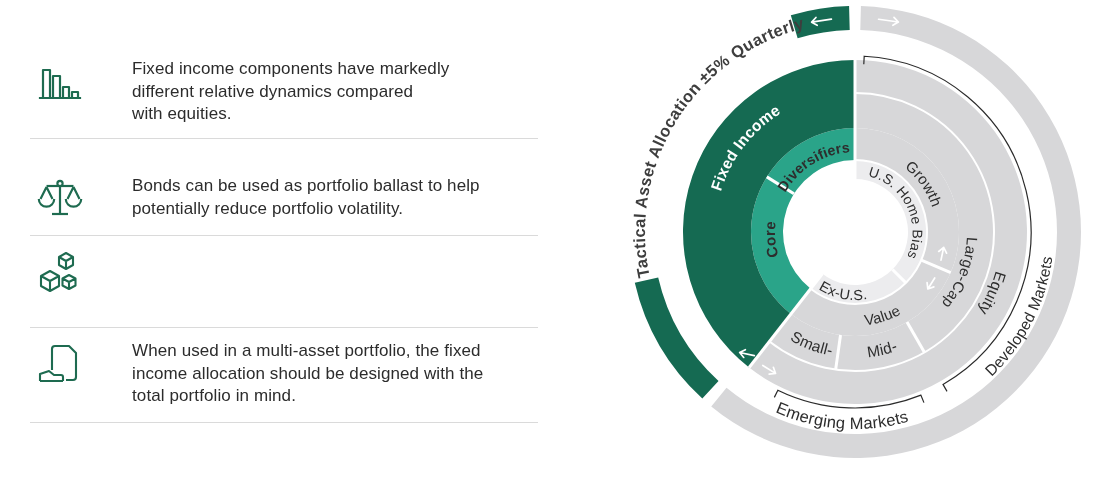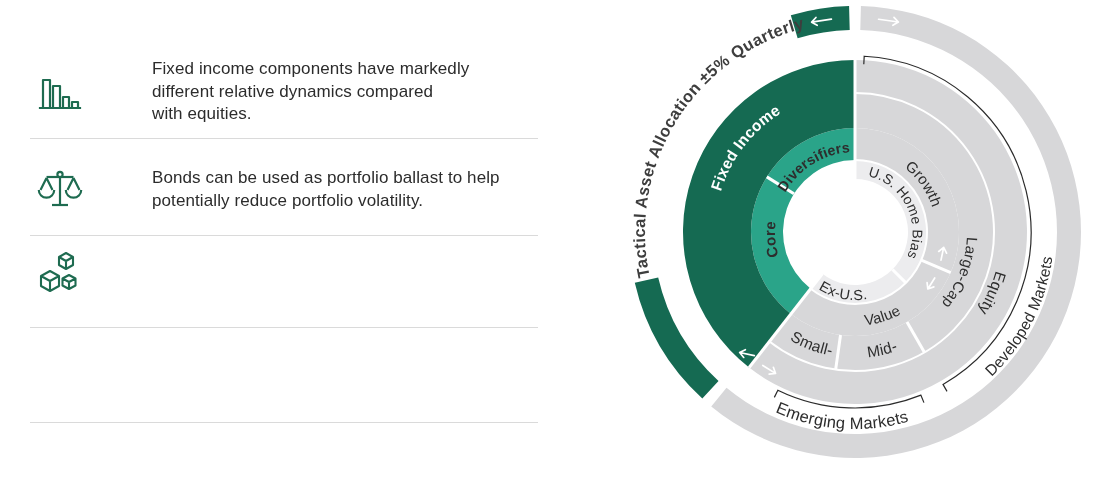--- a/index.html
+++ b/index.html
@@ -1,21 +1,21 @@
 <!DOCTYPE html>
 <html><head>
 <meta charset="utf-8">
 <style>
   html,body{margin:0;padding:0;background:#ffffff;}
   body{width:1100px;height:481px;position:relative;overflow:hidden;
        font-family:"Liberation Sans",sans-serif;}
 
   
   .left-panel{position:absolute;left:0;top:0;width:560px;height:481px;}
-  .kp-item{position:absolute;left:36px;display:flex;align-items:center;gap:68px;}
+  .kp-item{position:absolute;left:36px;display:flex;align-items:flex-start;gap:48px;}
   .kp-icon{width:48px;height:48px;flex:0 0 48px;}
   .kp-icon svg{width:48px;height:48px;display:block;}
   .kp-text{margin:0;width:418px;font-size:17px;line-height:1.33;color:#2c2c2c;
            white-space:pre-line;letter-spacing:.1px;}
   .kp-divider{position:absolute;left:30px;width:508px;height:1px;background:#dadada;}
 
   
   .right-panel{position:absolute;left:600px;top:0;width:500px;height:481px;}
   #wheel{display:block;}
   #wheel text{font-family:"Liberation Sans",sans-serif;}
@@ -34,21 +34,21 @@
         <path d="M36,40 V34 H42 V40"></path>
         <path d="M4,40 H44" stroke-linecap="square"></path>
       </svg>
     </span>
     <p class="kp-text">Fixed income components have markedly
 different relative dynamics compared
 with equities.</p>
   </div>
   <div class="kp-divider" style="top:138px"></div>
 
-  <div class="kp-item" style="top:166px">
+  <div class="kp-item" style="top:175px">
     <span class="kp-icon">
       <svg viewBox="0 0 48 48" fill="none" stroke="#1e6b50" stroke-width="2.2" stroke-linejoin="round">
         <path d="M10.5,11 H37.5"></path>
         <circle cx="24" cy="8.5" r="2.6"></circle>
         <path d="M24,11.5 V39"></path>
         <path d="M16,39 H32"></path>
         <path d="M10.5,12 L4.5,24 M10.5,12 L16.5,24"></path>
         <path d="M2.8,24 A7.7,7.7 0 0 0 18.2,24"></path>
         <path d="M37.5,12 L31.5,24 M37.5,12 L43.5,24"></path>
         <path d="M29.8,24 A7.7,7.7 0 0 0 45.2,24"></path>
@@ -63,20 +63,31 @@
     <span class="kp-icon">
       <svg viewBox="0 0 48 48" fill="none" stroke="#1e6b50" stroke-width="2.1" stroke-linejoin="round">
         <path d="M30,3 L37,7 V15 L30,19 L23,15 V7 Z M23,7 L30,11 L37,7 M30,11 V19"></path>
         <path d="M14,21 L23,26 V36 L14,41 L5,36 V26 Z M5,26 L14,31 L23,26 M14,31 V41"></path>
         <path d="M33,25 L39.5,28.5 V35.5 L33,39 L26.5,35.5 V28.5 Z M26.5,28.5 L33,32 L39.5,28.5 M33,32 V39"></path>
       </svg>
     </span>
   </div>
   <div class="kp-divider" style="top:327px"></div>
 
+  <div class="kp-item" style="top:340px">
+    <span class="kp-icon">
+      <svg viewBox="0 0 48 48" fill="none" stroke="#1e6b50" stroke-width="2.1" stroke-linejoin="round">
+        <path d="M16,30 V9 a3,3 0 0 1 3,-3 H33 L40,13 V37 a3,3 0 0 1 -3,3 H30"></path>
+        <path d="M4,41 H27 M4,41 V34 L13,31 L18,35 H25 a2,2 0 0 1 2,2 V41"></path>
+      </svg>
+    </span>
+    <p class="kp-text">When used in a multi-asset portfolio, the fixed
+income allocation should be designed with the
+total portfolio in mind.</p>
+  </div>
   <div class="kp-divider" style="top:422px"></div>
 
 </div>
 
 <div class="right-panel">
   <svg id="wheel" width="500" height="481" viewBox="0 0 500 481">
       <defs>
         <path id="lp0" d="M261.01,174.81 A57.5,57.5 0 0 1 303.76,262.47" fill="none"></path>
         <path id="lp1" d="M213.14,285.58 A68,68 0 0 0 273.74,297.37" fill="none"></path>
         <path id="lp2" d="M293.03,160.48 A81,81 0 0 1 335.21,220.73" fill="none"></path>

